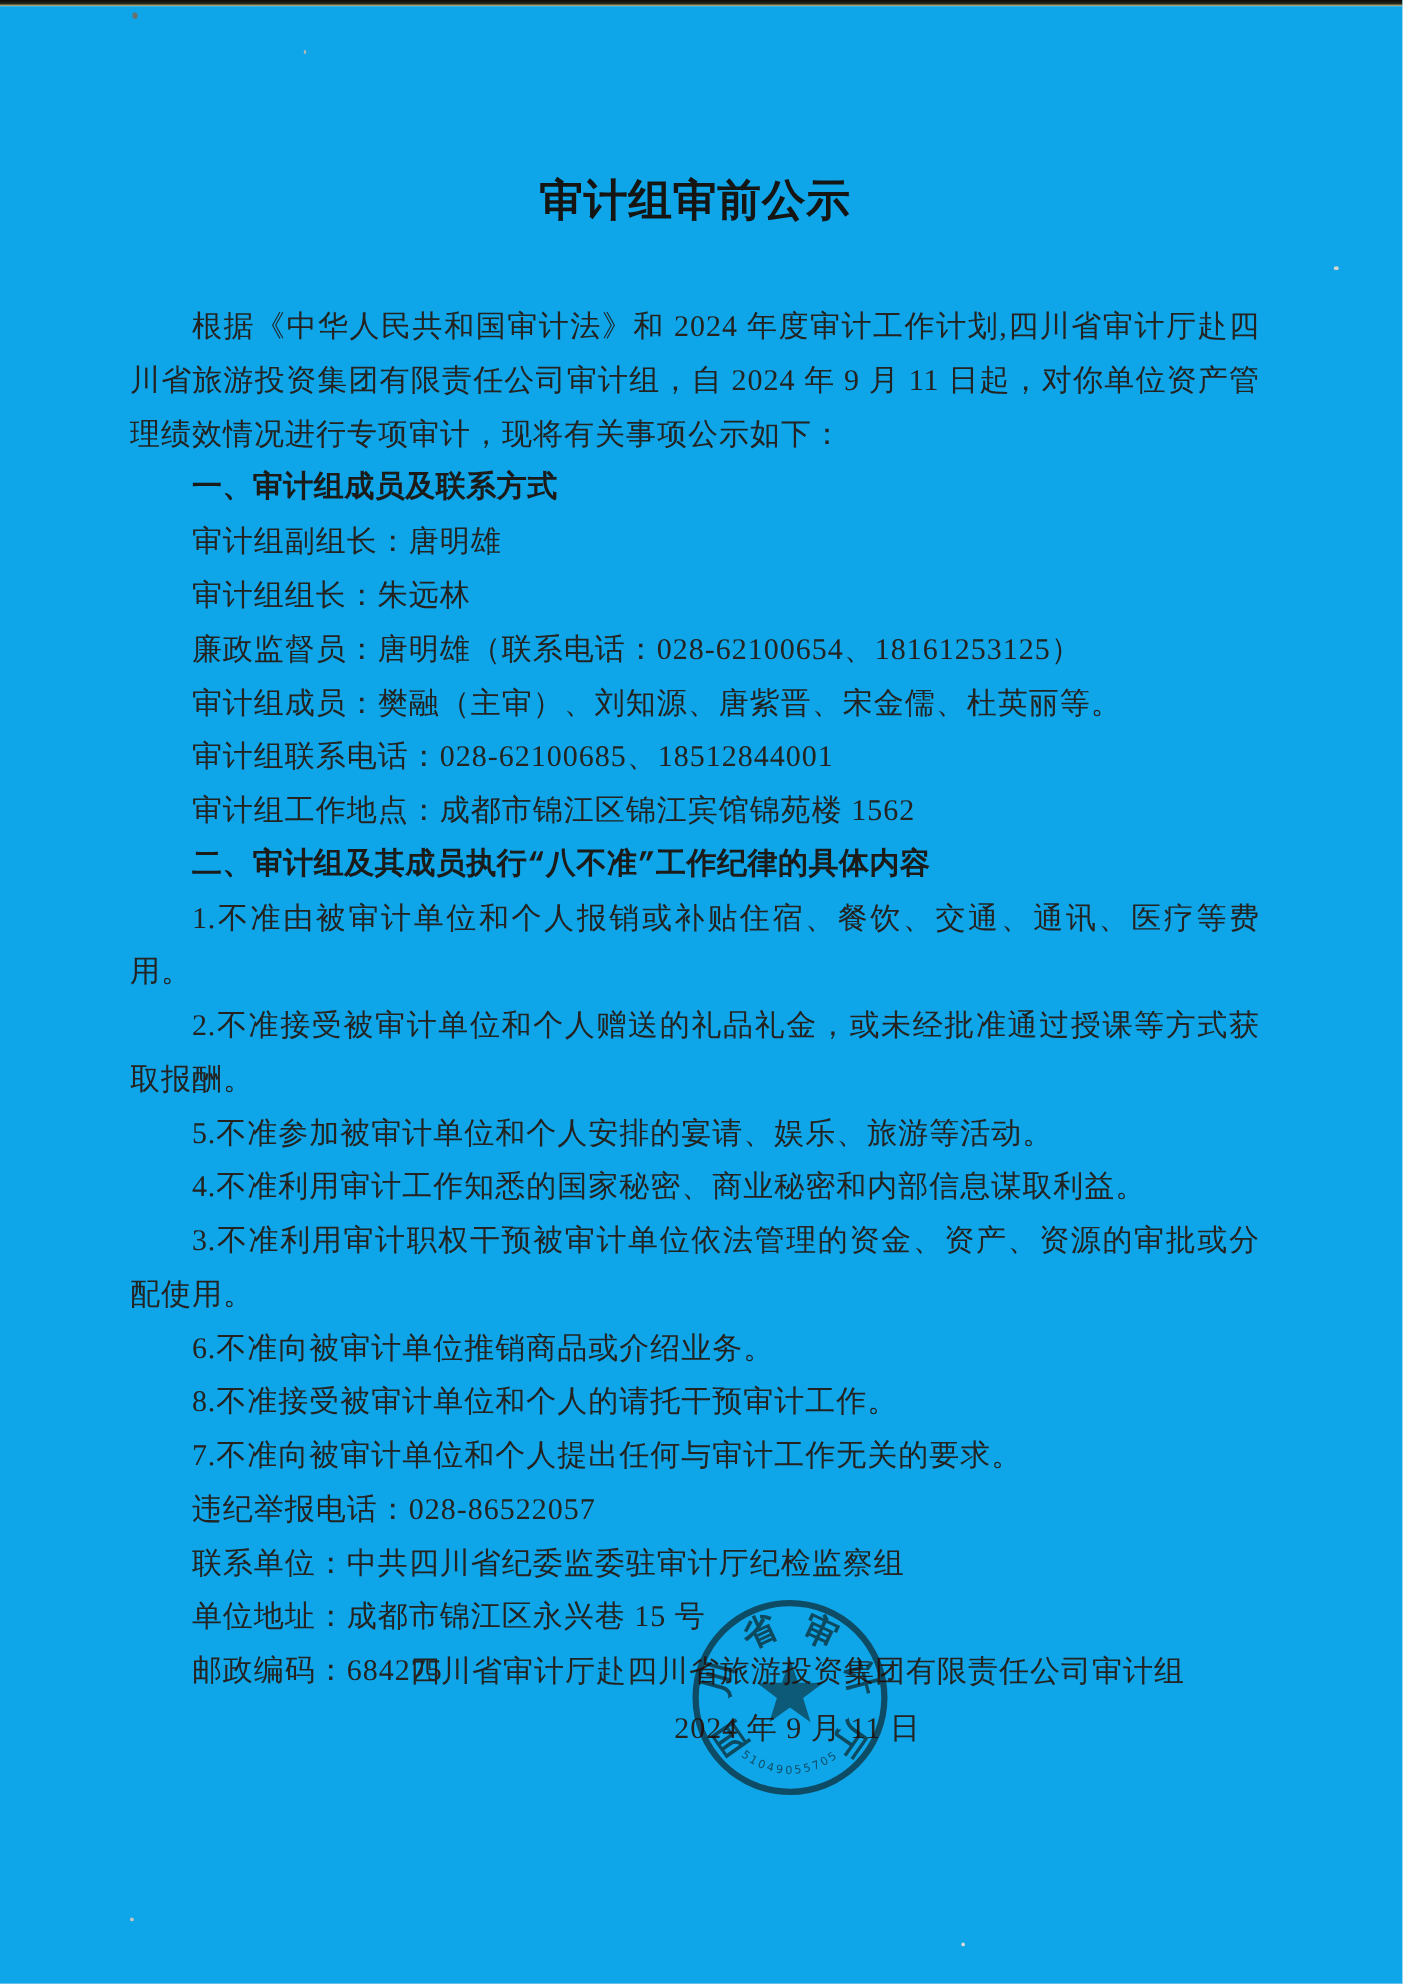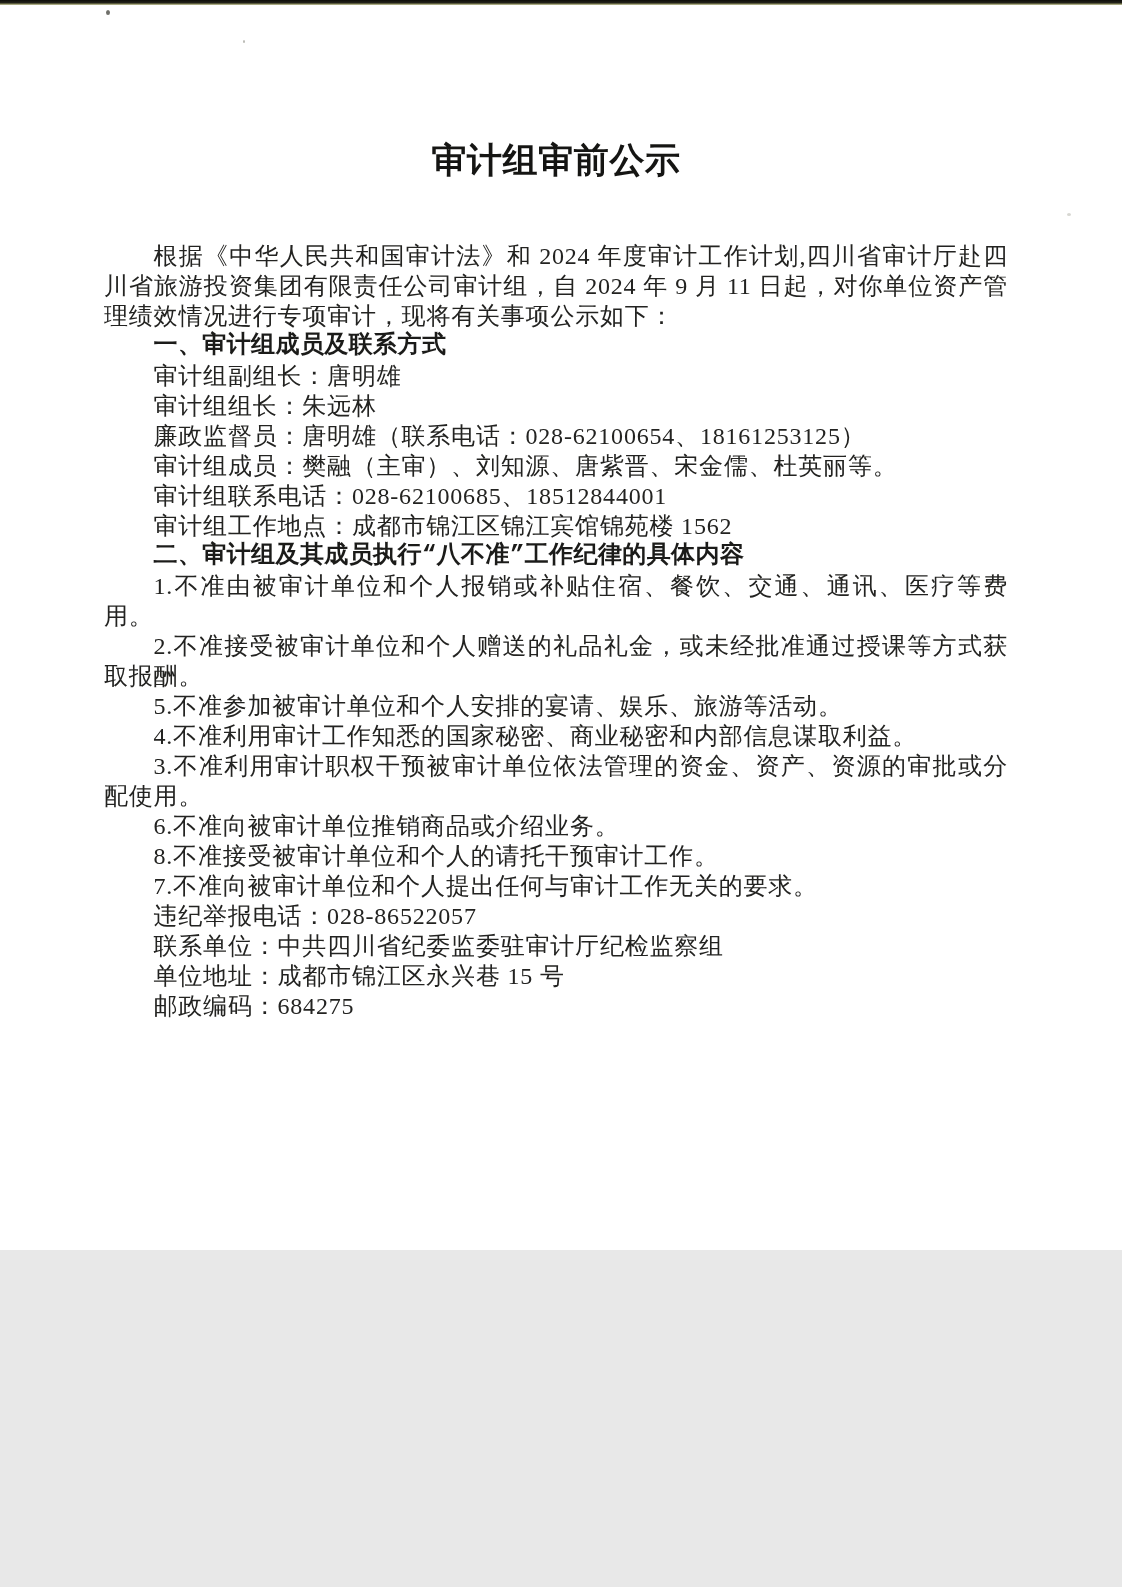--- a/index.html
+++ b/index.html
@@ -1,20 +1,20 @@
 <!DOCTYPE html>
 <html><head>
 <meta charset="utf-8">
 <style>
   html,body { margin:0; padding:0; background:#e8e8e8; }
   .page {
     position:relative;
-    width:1122px; height:1250px;
+    width:1122px; height:1587px;
     margin:0 auto;
-    background:#ffffff;
+    background:#0ea5e9;
     overflow:hidden;
     font-family:"Liberation Serif","DejaVu Serif",serif;
     color:#232321;
   }
   
   .scan-edge {
     position:absolute; left:0; top:0; width:1122px; height:5px;
     background:linear-gradient(to bottom,#0d0d08 0%,#23221a 55%,#8f905f 85%,#d9d9c3 100%);
   }
   .speck { position:absolute; border-radius:50%; background:#9a9a96; }
@@ -26,21 +26,21 @@
 
   .title {
     position:absolute; left:104px; top:140px; width:904px; margin:0;
     text-align:center;
     font-size:35px; line-height:42px; font-weight:700;
     letter-spacing:0.6px;
     color:#151513;
   }
   .body {
     position:absolute; left:104px; top:241px; width:904px;
-    font-size:24px; line-height:30px;
+    font-size:24px; line-height:43px;
     letter-spacing:0.8px;
     text-align:justify;
   }
   .body p { margin:0; }
   .indent { text-indent:49.5px; }
   .hx {
     font-family:Liberation Mono, monospace;
     font-weight:700;
     letter-spacing:0.4px;
     color:#1b1b19;

